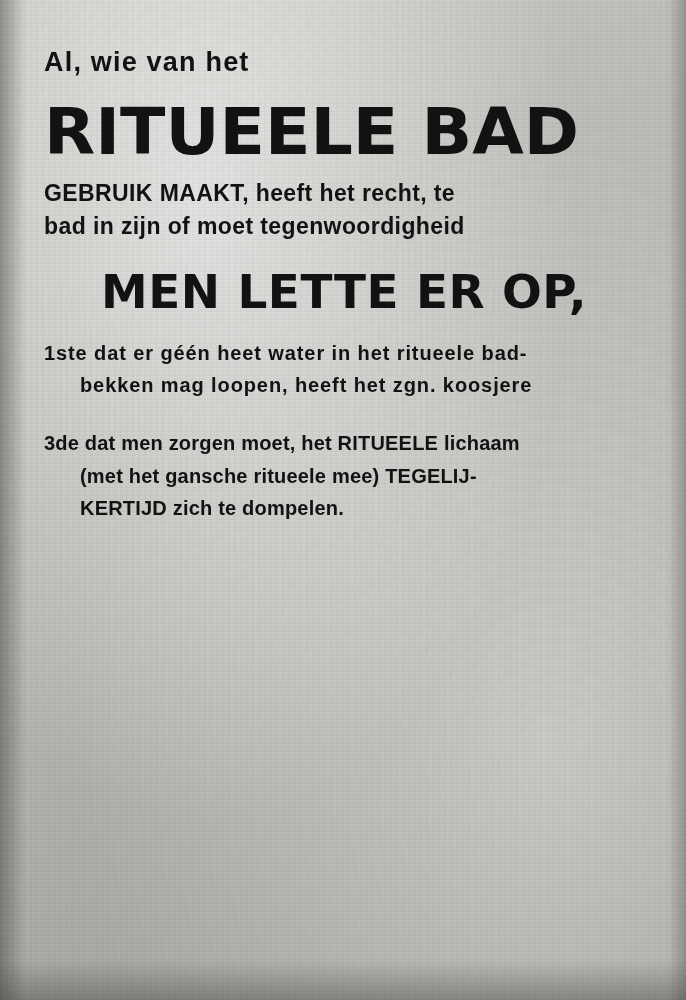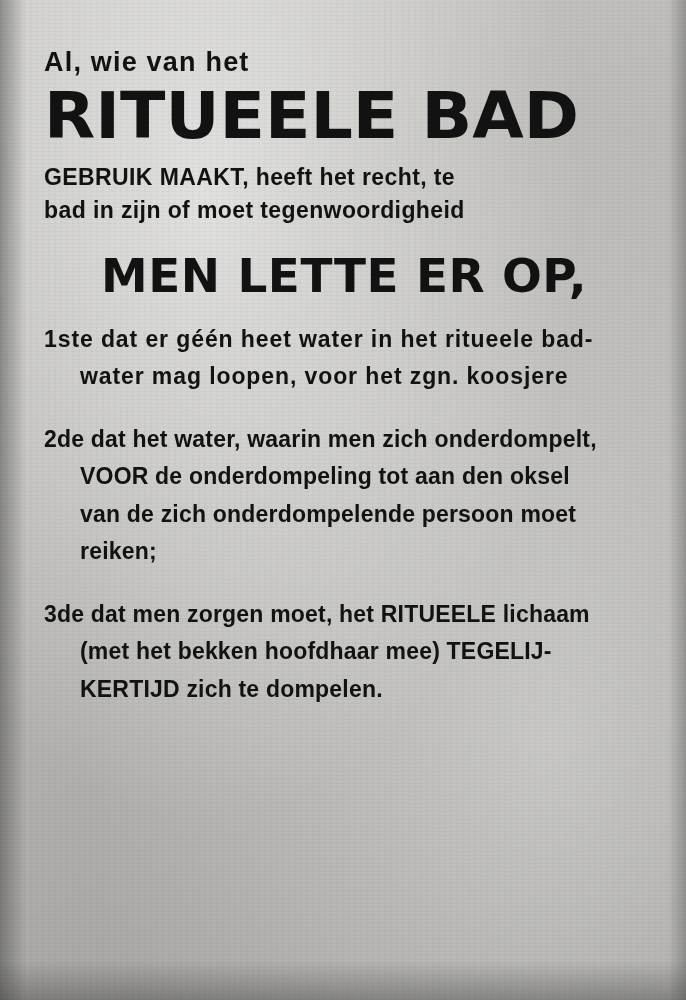--- a/index.html
+++ b/index.html
@@ -55,21 +55,21 @@
     position: relative;
     z-index: 2;
     padding: 48px 42px 0 44px;
     color: #121212;
   }
   .line-intro {
     font-size: 27px;
     font-weight: bold;
     letter-spacing: 1.2px;
     line-height: 1.1;
-    margin: 0 0 6px 0;
+    margin: 0 0 22px 0;
     transform: scaleX(1.0);
   }
   .headline-main {
     font-size: 64px;
     font-weight: bold;
     letter-spacing: 0px;
     line-height: 1.02;
     margin: 6px 0 12px 0;
     font-family: "DejaVu Sans", sans-serif;
     transform: scaleX(1.04);
@@ -90,21 +90,21 @@
     font-size: 46px;
     font-weight: bold;
     line-height: 1.05;
     letter-spacing: 0.5px;
     text-align: center;
     margin: 26px 0 20px 0;
     font-family: "DejaVu Sans", sans-serif;
     transform: scaleX(1.02);
   }
   .item {
-    font-size: 23px;
+    font-size: 20px;
     font-weight: bold;
     line-height: 1.62;
     letter-spacing: 0.2px;
     margin: 0 0 26px 0;
   }
   .item .ln {
     display: block;
     white-space: nowrap;
   }
   .item .ln.indent {
@@ -129,30 +129,24 @@
 
     <div class="para-block">
       <span class="ln">GEBRUIK MAAKT, heeft het recht, te</span>
       <span class="ln">bad in zijn of moet tegenwoordigheid</span>
     </div>
 
     <h2 class="headline-sub">MEN LETTE ER OP,</h2>
 
     <div class="item item-1">
       <span class="ln">1ste dat er géén heet water in het ritueele bad-</span>
-      <span class="ln indent">water mag loopen, voor het zgn. koosjere</span>
+      <span class="ln indent">bekken mag loopen, heeft het zgn. koosjere</span>
     </div>
 
-    <div class="item item-2">
-      <span class="ln">2de dat het water, waarin men zich onderdompelt,</span>
-      <span class="ln indent">VOOR de onderdompeling tot aan den oksel</span>
-      <span class="ln indent">van de zich onderdompelende persoon moet</span>
-      <span class="ln indent">reiken;</span>
-    </div>
 
     <div class="item item-3">
       <span class="ln">3de dat men zorgen moet, het RITUEELE lichaam</span>
-      <span class="ln indent">(met het bekken hoofdhaar mee) TEGELIJ-</span>
+      <span class="ln indent">(met het gansche ritueele mee) TEGELIJ-</span>
       <span class="ln indent">KERTIJD zich te dompelen.</span>
     </div>
 
   </div>
 </div>
 
 </body></html>

